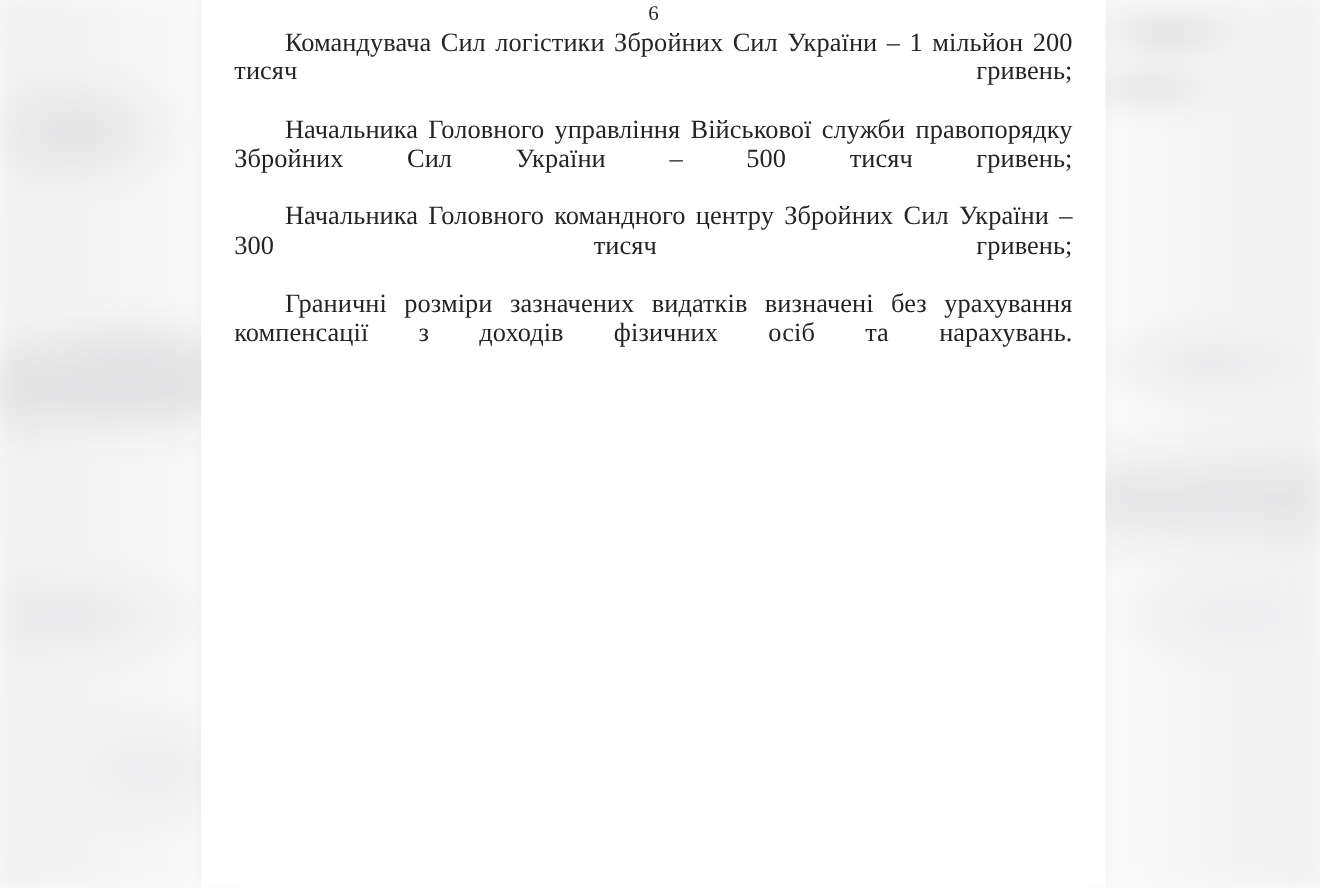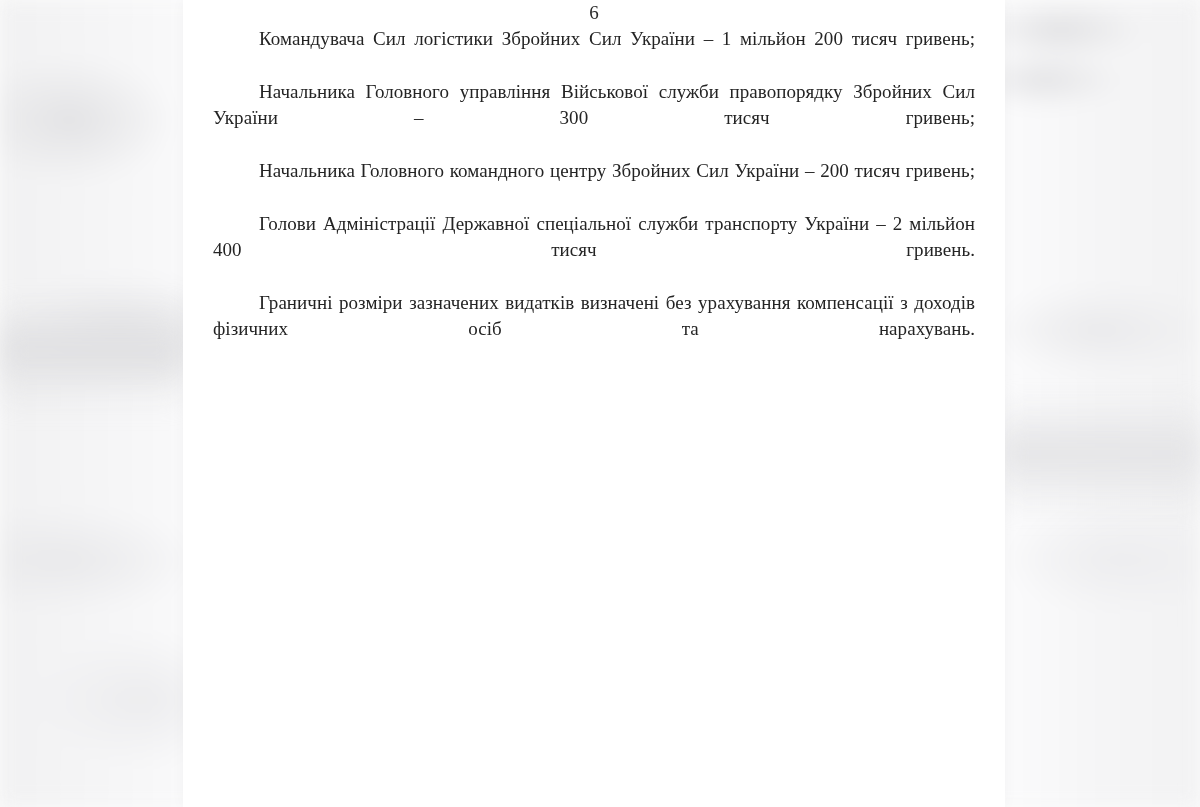--- a/index.html
+++ b/index.html
@@ -97,21 +97,21 @@
     left: 0;
     top: 26px;
     width: 762px;
   }
 
   p.para {
     margin: 0;
     padding: 0;
     text-indent: 46px;
     text-align: justify;
-    font-size: 19px;
+    font-size: 24px;
     line-height: 26.4px;
     color: #242424;
     letter-spacing: 0.05px;
     
     word-spacing: 0.2px;
   }
 
   
   p.para::after {
     content: "";
@@ -133,26 +133,25 @@
 
       <div class="page-number">6</div>
 
       <div class="body-text">
 
         <p class="para">Командувача Сил логістики Збройних Сил України – 1 мільйон 200 тисяч гривень;</p>
 
 
 
 
-        <p class="para">Начальника Головного управління Військової служби правопорядку Збройних Сил України – 300 тисяч гривень;</p>
+        <p class="para">Начальника Головного управління Військової служби правопорядку Збройних Сил України – 500 тисяч гривень;</p>
 
 
-        <p class="para">Начальника Головного командного центру Збройних Сил України – 200 тисяч гривень;</p>
+        <p class="para">Начальника Головного командного центру Збройних Сил України – 300 тисяч гривень;</p>
 
 
-        <p class="para">Голови Адміністрації Державної спеціальної служби транспорту України – 2 мільйон 400 тисяч гривень.</p>
 
         <p class="para">Граничні розміри зазначених видатків визначені без урахування компенсації з доходів фізичних осіб та нарахувань.</p>
 
       </div>
     </div>
   </div>
 </div>
 
 </body></html>

